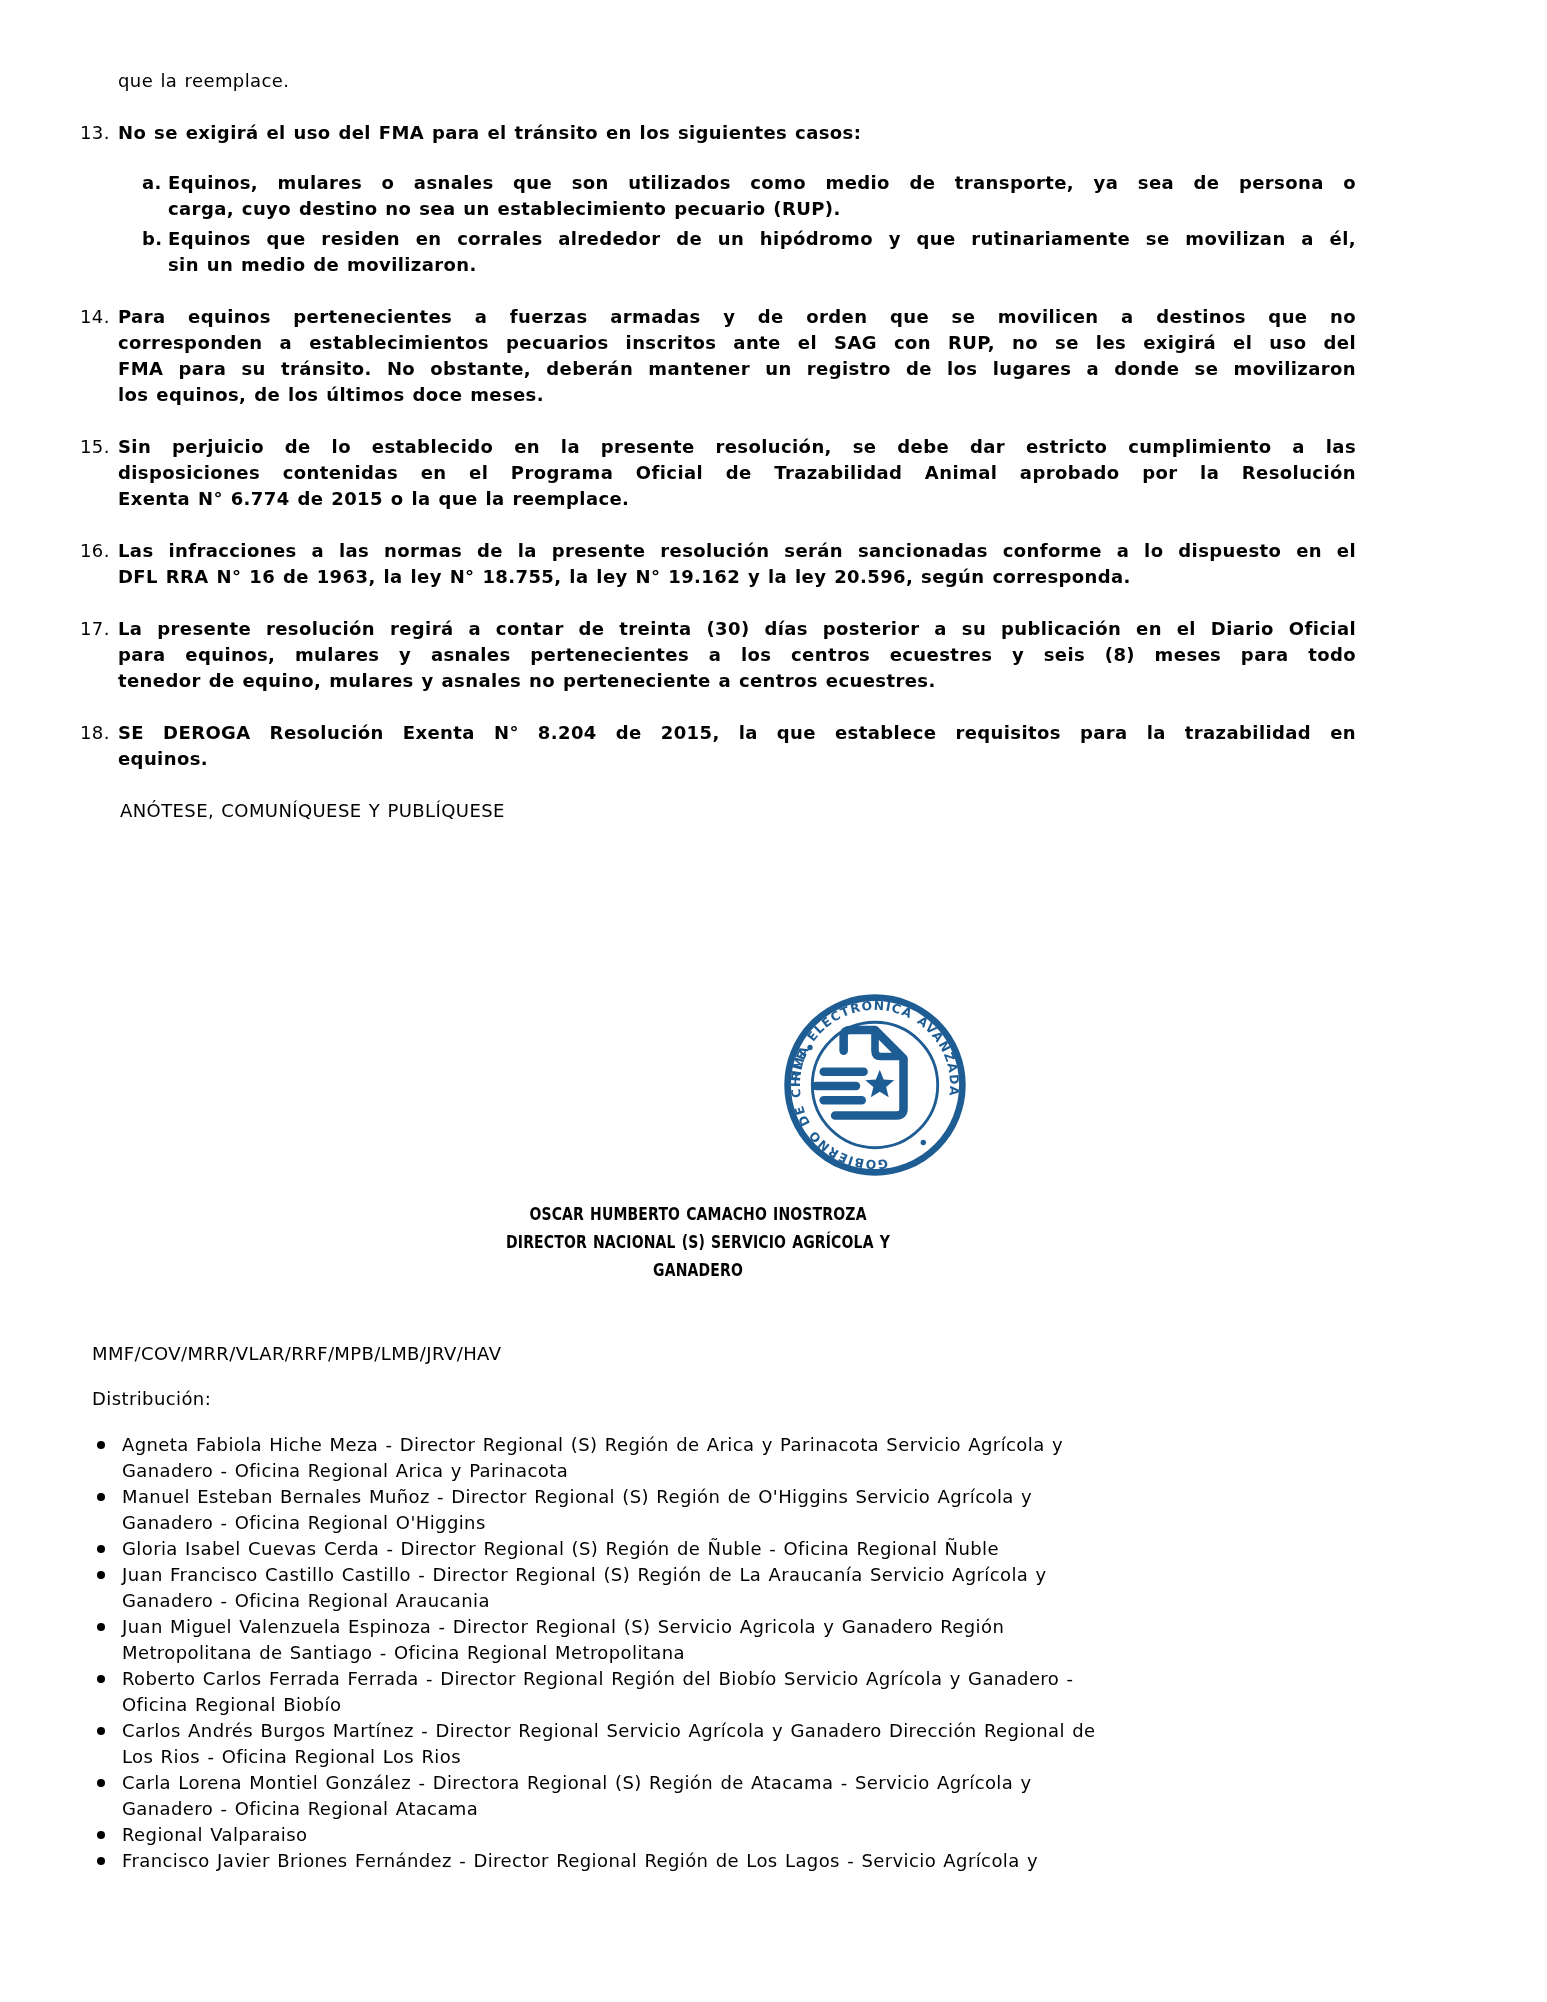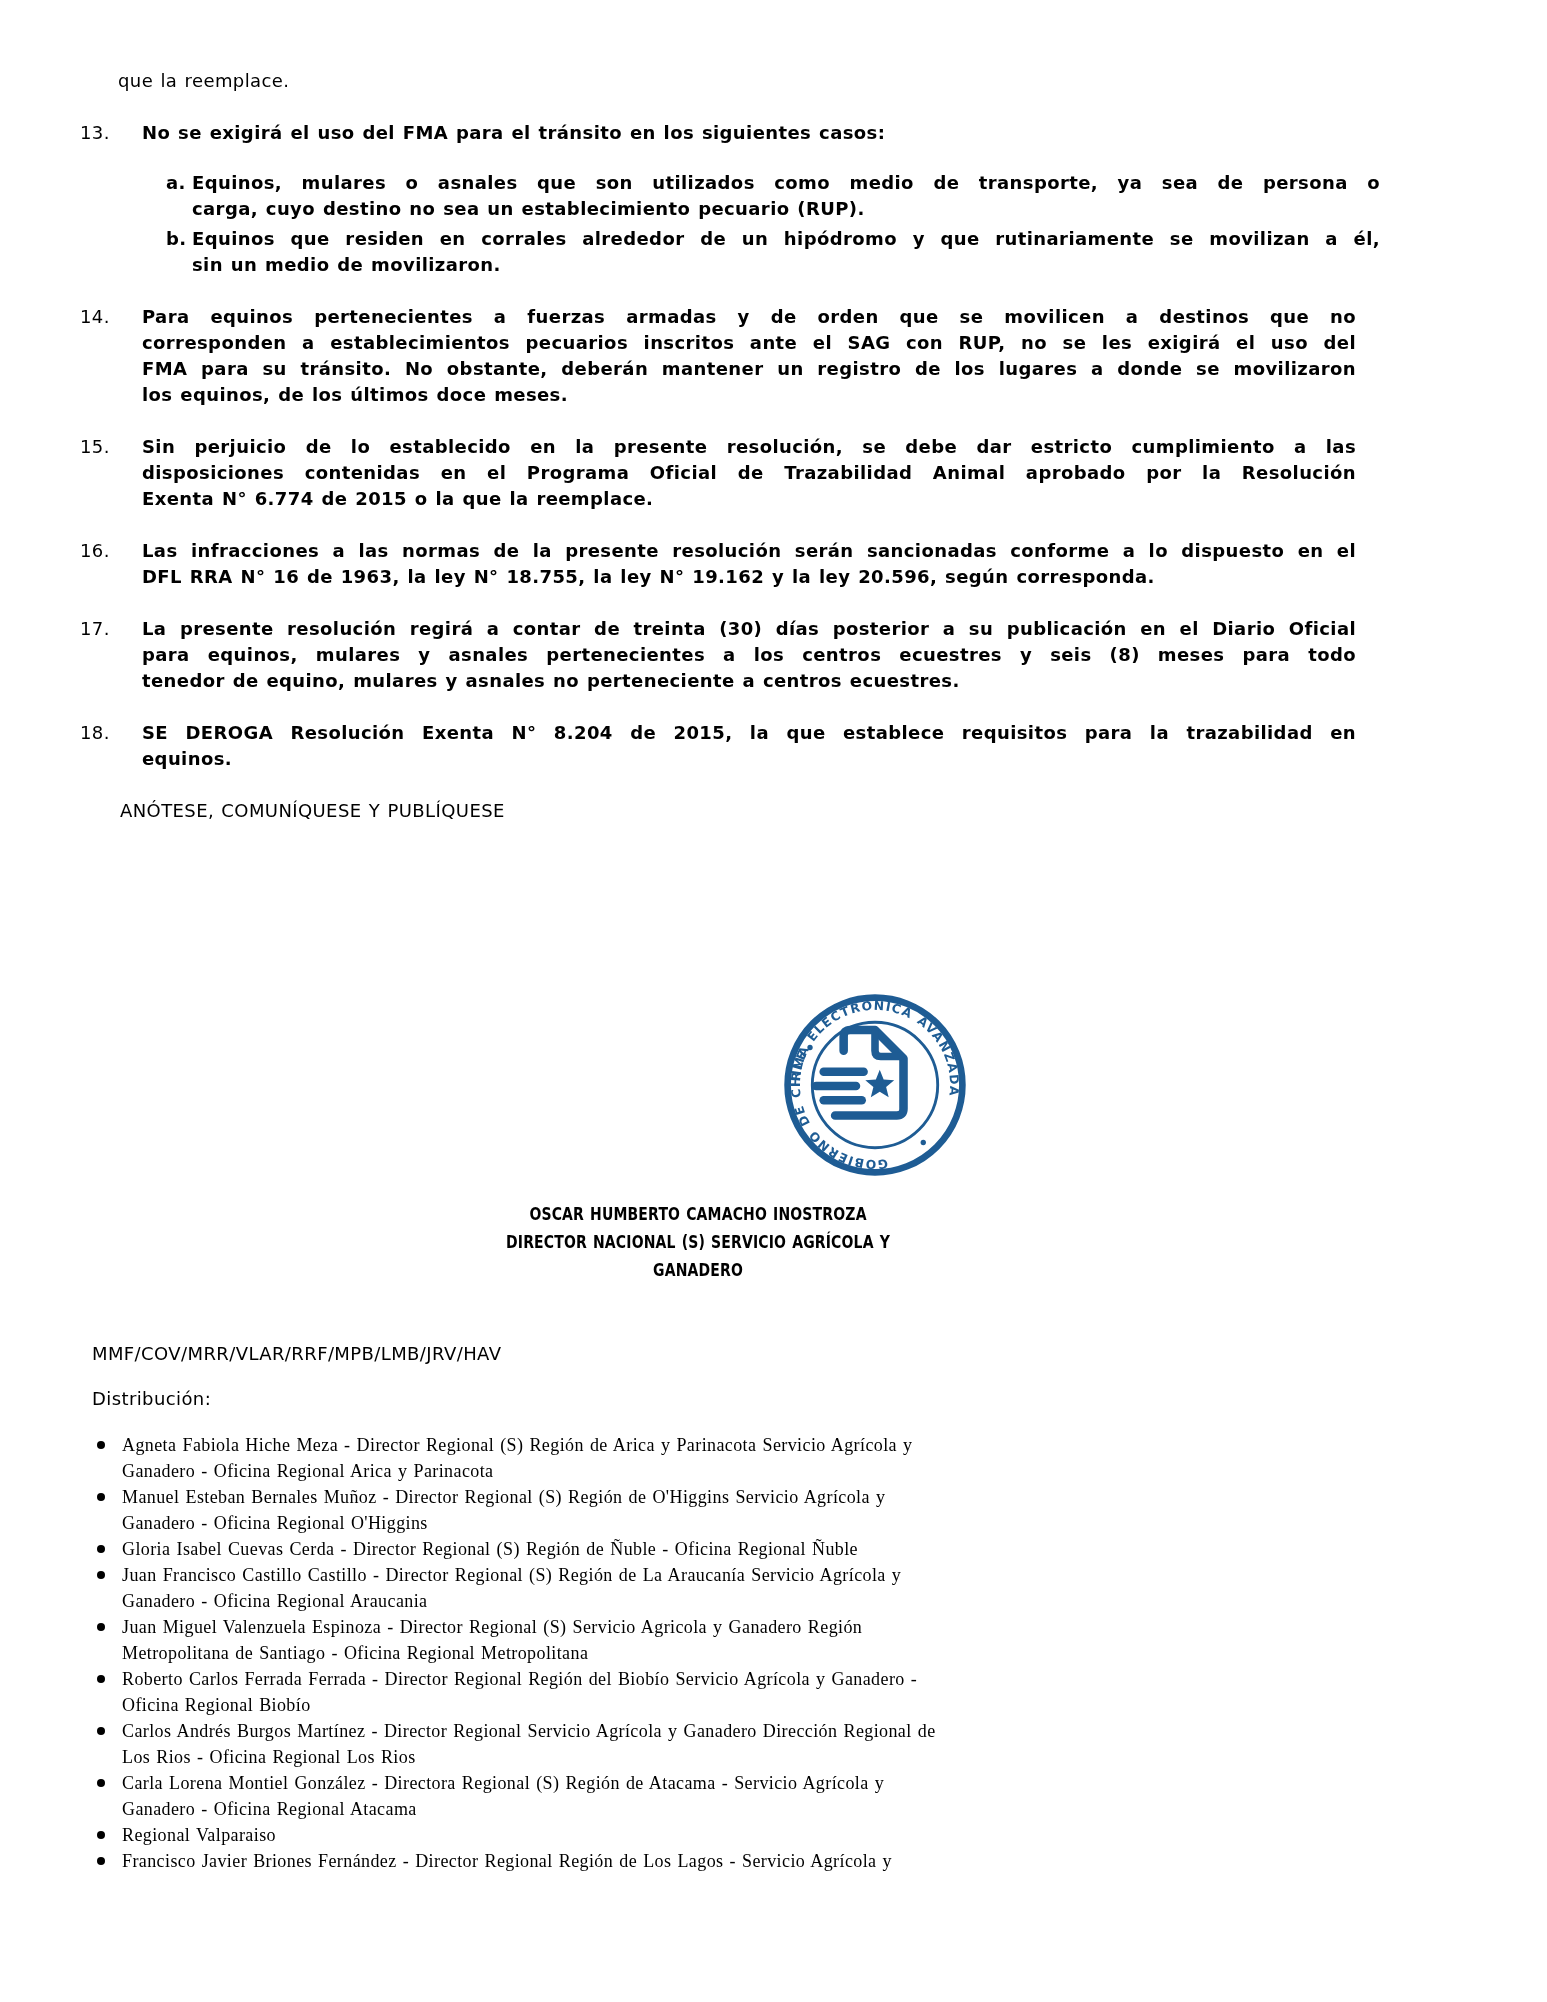--- a/index.html
+++ b/index.html
@@ -6,21 +6,21 @@
   body {
     width:1547px; height:2002px; overflow:hidden; background:#ffffff;
     font-family:"DejaVu Sans", sans-serif; font-size:18px; line-height:26px;
     color:#000; letter-spacing:0.4px; word-spacing:1.2px;
   }
   .page { padding:68px 0 0 80px; }
   .content { width:1276px; }
 
   .cont-line { margin-left:38px; width:1238px; }
 
-  .item { display:flex; margin-top:26px;gap:24px; }
+  .item { display:flex; margin-top:26px; }
   .item .num { width:38px; flex:none; }
   .item .txt { width:1238px;font-weight:bold; }
 
   .ln { display:block; }
   .j  { text-align:justify; text-align-last:justify; }
 
   .sublist { margin-top:24px; }
   .subitem { display:flex; margin-left:24px; }
   .subitem + .subitem { margin-top:4px; }
   .subitem .submark { width:26px; flex:none; }
@@ -34,21 +34,21 @@
     margin-left:38px; margin-top:20px; width:1160px;
     text-align:center; font-weight:bold; font-size:17.5px; line-height:28px;
     transform:scaleX(0.8); transform-origin:50% 0; letter-spacing:0.2px;
   }
   .signature .ln { display:block; }
 
   .initials { margin-top:57px; margin-left:12px; }
   .dist-label { margin-top:19px; margin-left:12px; }
 
   .dist-list { margin-top:20px; }
-  .drow { display:flex; margin-left:17px;font-family:Liberation Serif, serif; }
+  .drow { display:flex; margin-left:17px; }
   .drow .bullet { width:25px; flex:none; padding-top:9px; }
   .drow .bullet i { display:block; width:8px; height:8px; border-radius:50%; background:#000; }
   .drow .txt { width:1200px; }
 </style>
 </head>
 <body>
 
 <div class="page">
   <div class="content">
 

